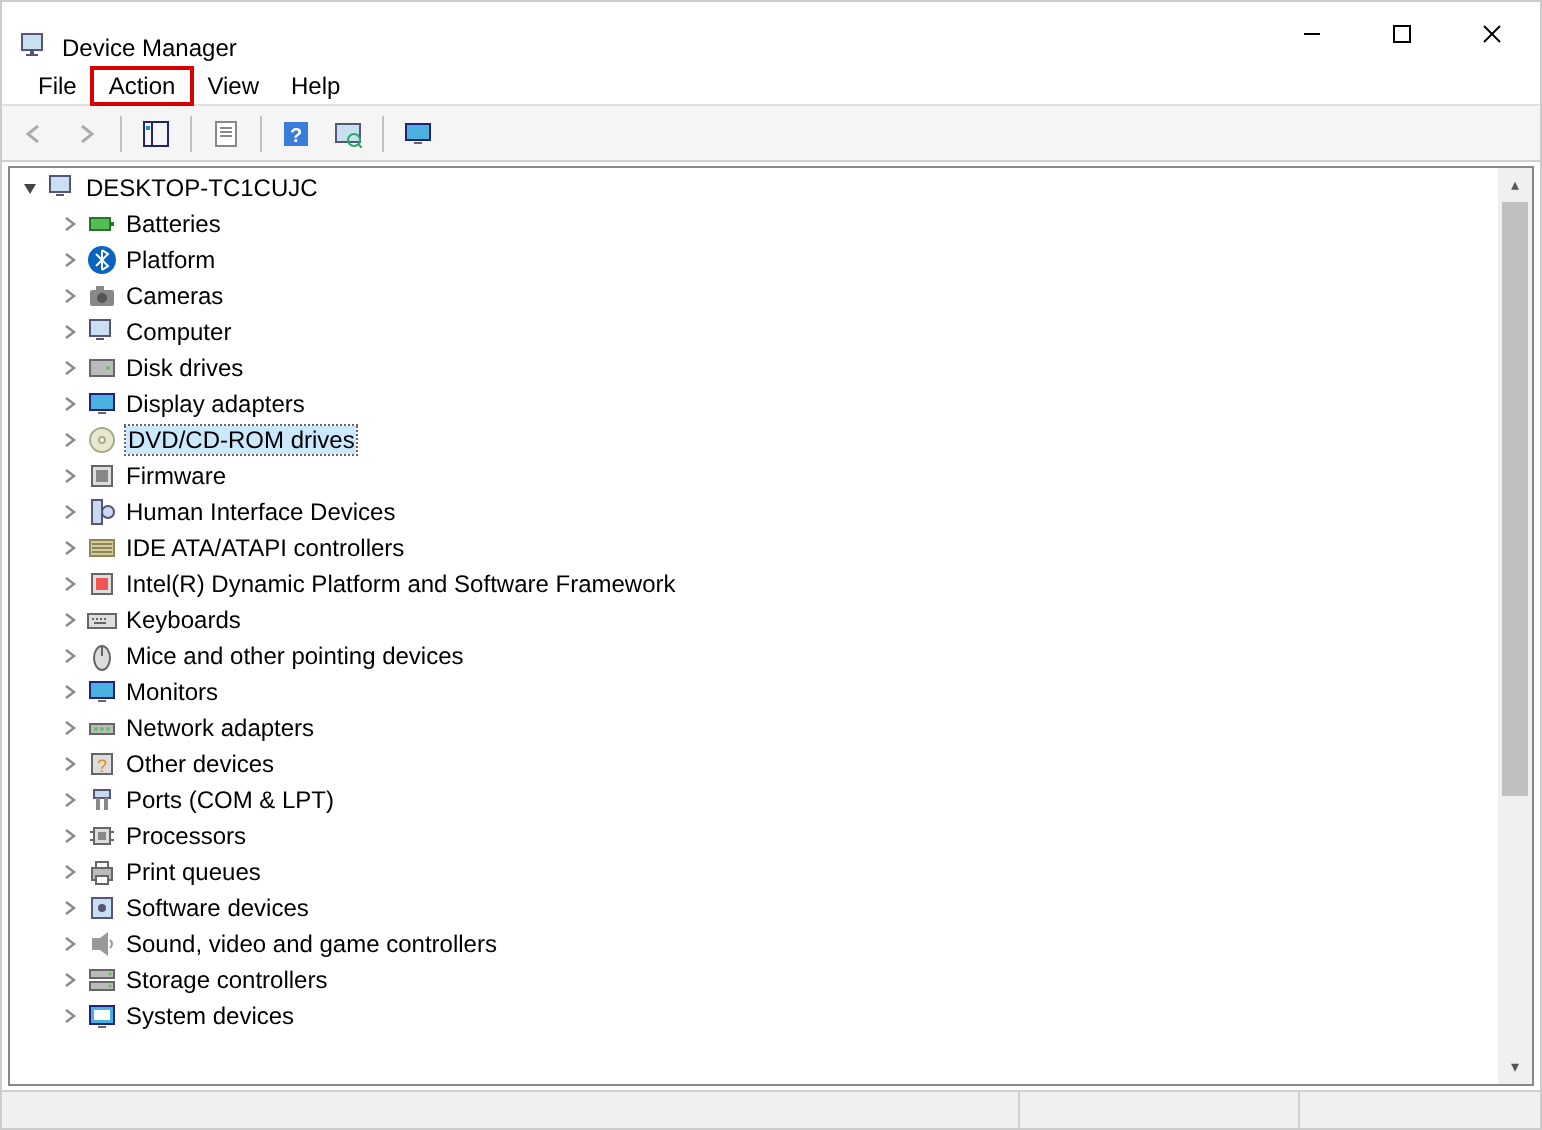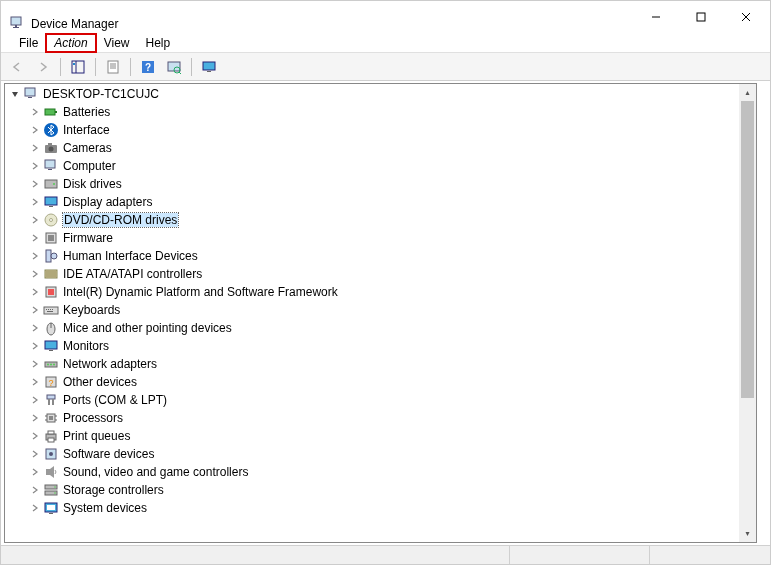--- a/index.html
+++ b/index.html
@@ -41,21 +41,20 @@
     border-bottom: 1px solid #e0e0e0;
   }
   .menu-item {
     padding: 2px 8px;
     display: flex; align-items: center;
     font-size: 12px;
   }
   .menu-item.highlighted {
     outline: 2px solid #d80000;
     outline-offset: -1px;
-    font-style: italic;
   }
 
   .toolbar {
     height: 28px;
     display: flex;
     align-items: center;
     padding: 0 4px;
     gap: 2px;
     border-bottom: 1px solid #d0d0d0;
     background: #f5f5f5;
@@ -67,21 +66,21 @@
   }
   .tool-btn.disabled { opacity: 0.45; }
   .sep {
     width: 1px; height: 18px; background: #c0c0c0; margin: 0 3px;
   }
 
   .tree-container {
     position: relative;
     height: 460px;
     border: 1px solid #888;
-    margin: 2px 13px 2px 3px;
+    margin: 2px 3px 2px 3px;
     overflow: hidden;
     background: #fff;
     padding-left: 44px;
   }
   .tree-scroll {
     position: absolute; inset: 0 17px 0 0;
     overflow: hidden;
     padding: 1px 0;
   }
   .tree-row {
@@ -265,21 +264,21 @@
             <svg width="10" height="10">
               <path d="M3 2 L7 5 L3 8" fill="none" stroke="#888" stroke-width="1.2"></path>
             </svg>
           </span>
           <span class="node-icon">
             <svg width="16" height="16">
               <circle cx="8" cy="8" r="7" fill="#0a63c1"></circle>
               <path d="M8 3 L11 5 L8 8 L11 11 L8 13 M8 3 L8 13 M5 5 L8 8 M5 11 L8 8" stroke="#fff" fill="none"></path>
             </svg>
           </span>
-          <span class="label">Interface</span>
+          <span class="label">Platform</span>
         </div>
         <div class="tree-row level-1">
           <span class="expander">
             <svg width="10" height="10">
               <path d="M3 2 L7 5 L3 8" fill="none" stroke="#888" stroke-width="1.2"></path>
             </svg>
           </span>
           <span class="node-icon">
             <svg width="16" height="16">
               <rect x="2" y="5" width="12" height="8" fill="#888" rx="1"></rect>

